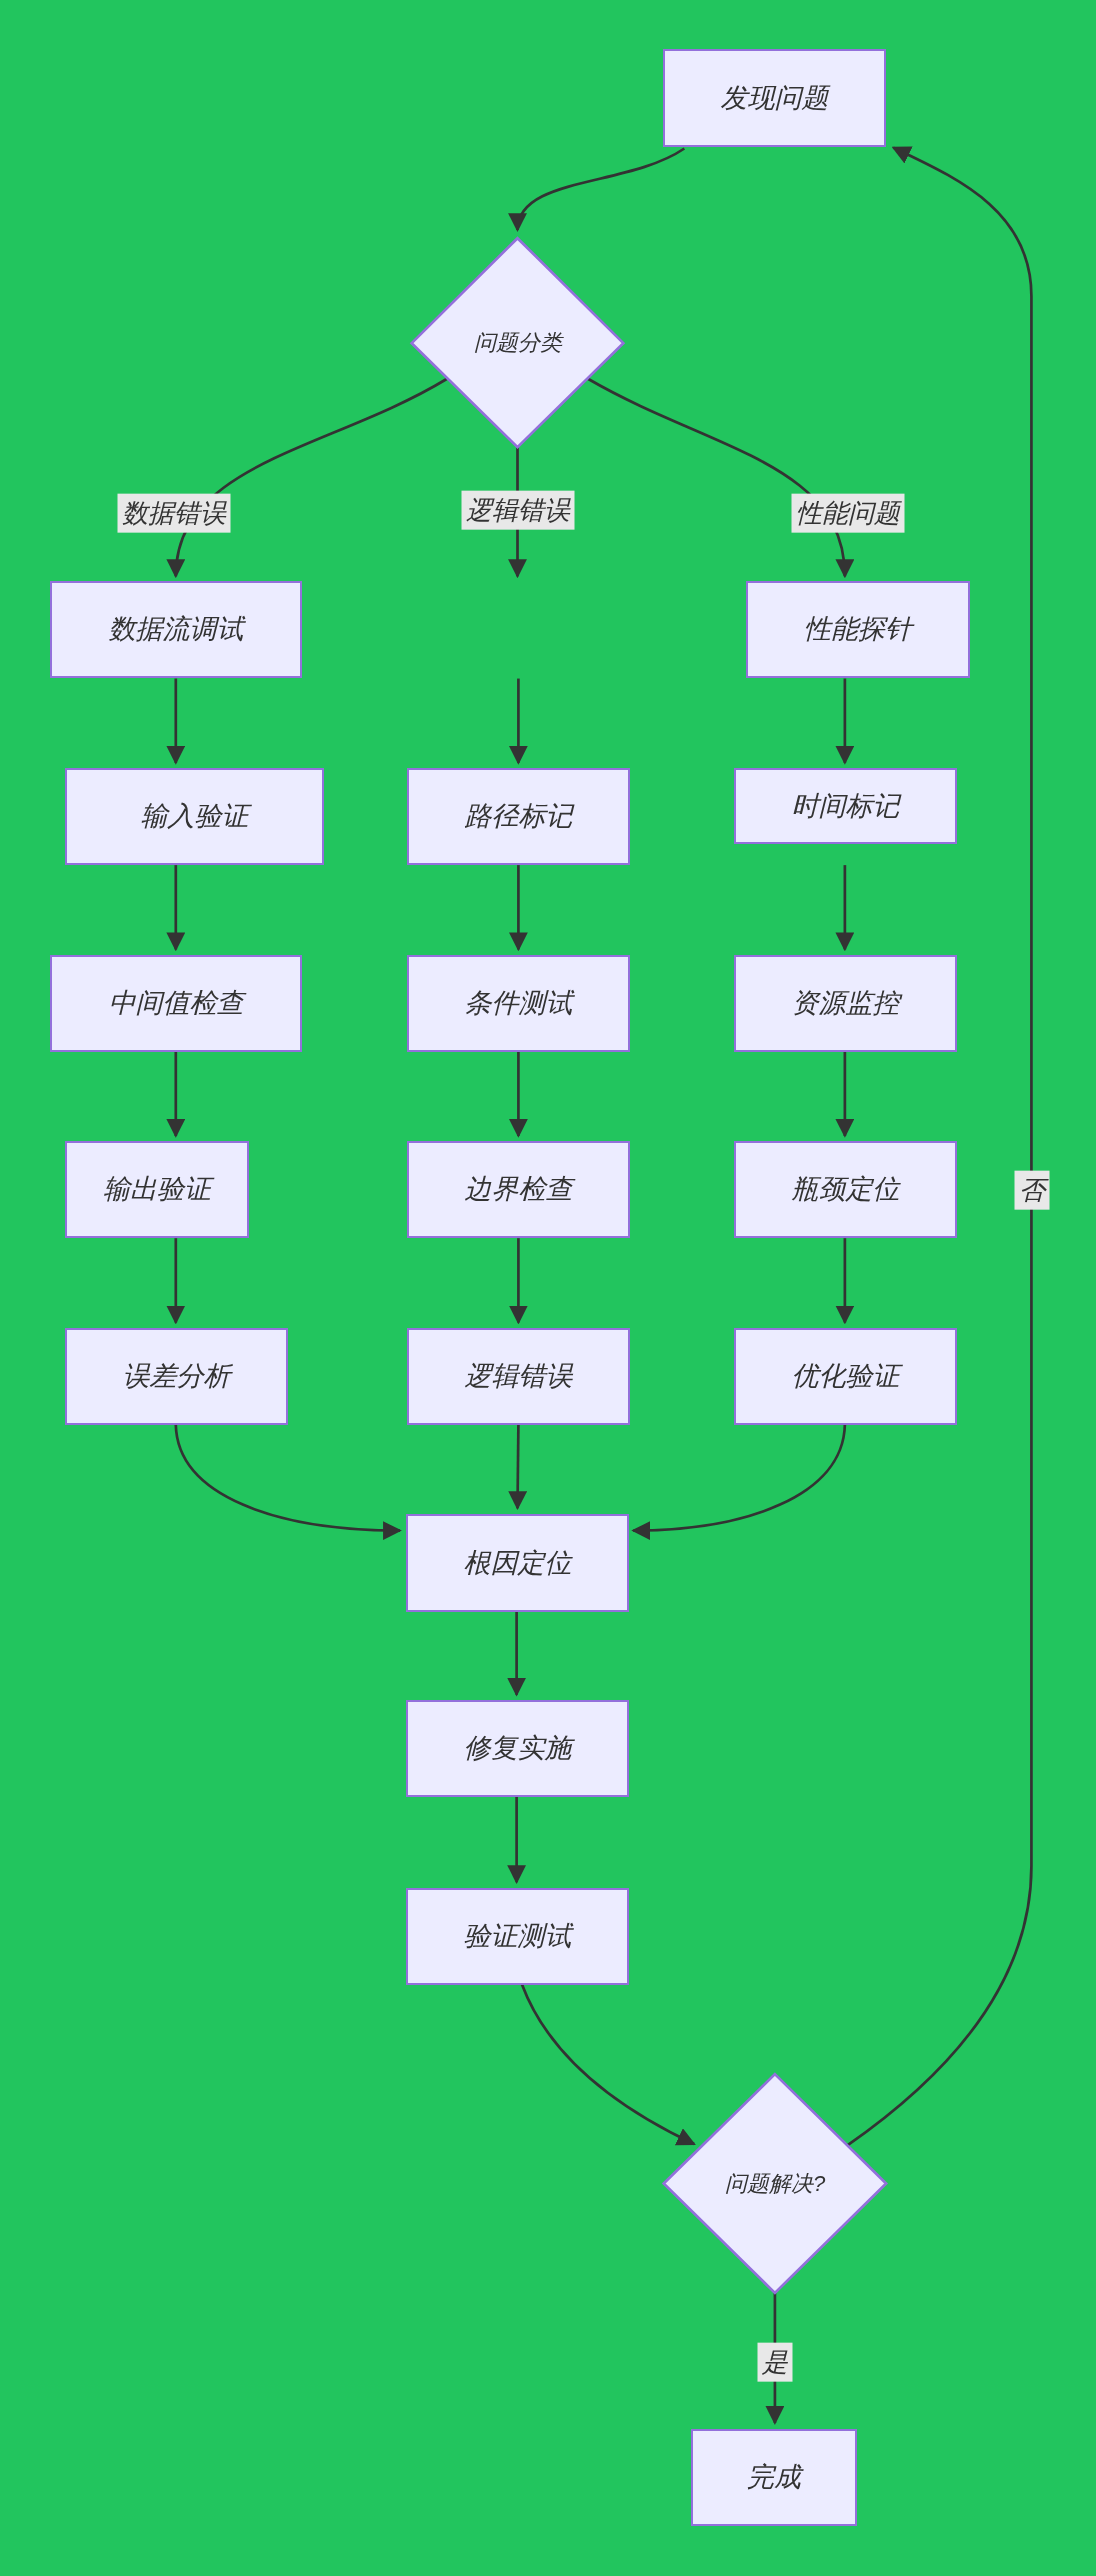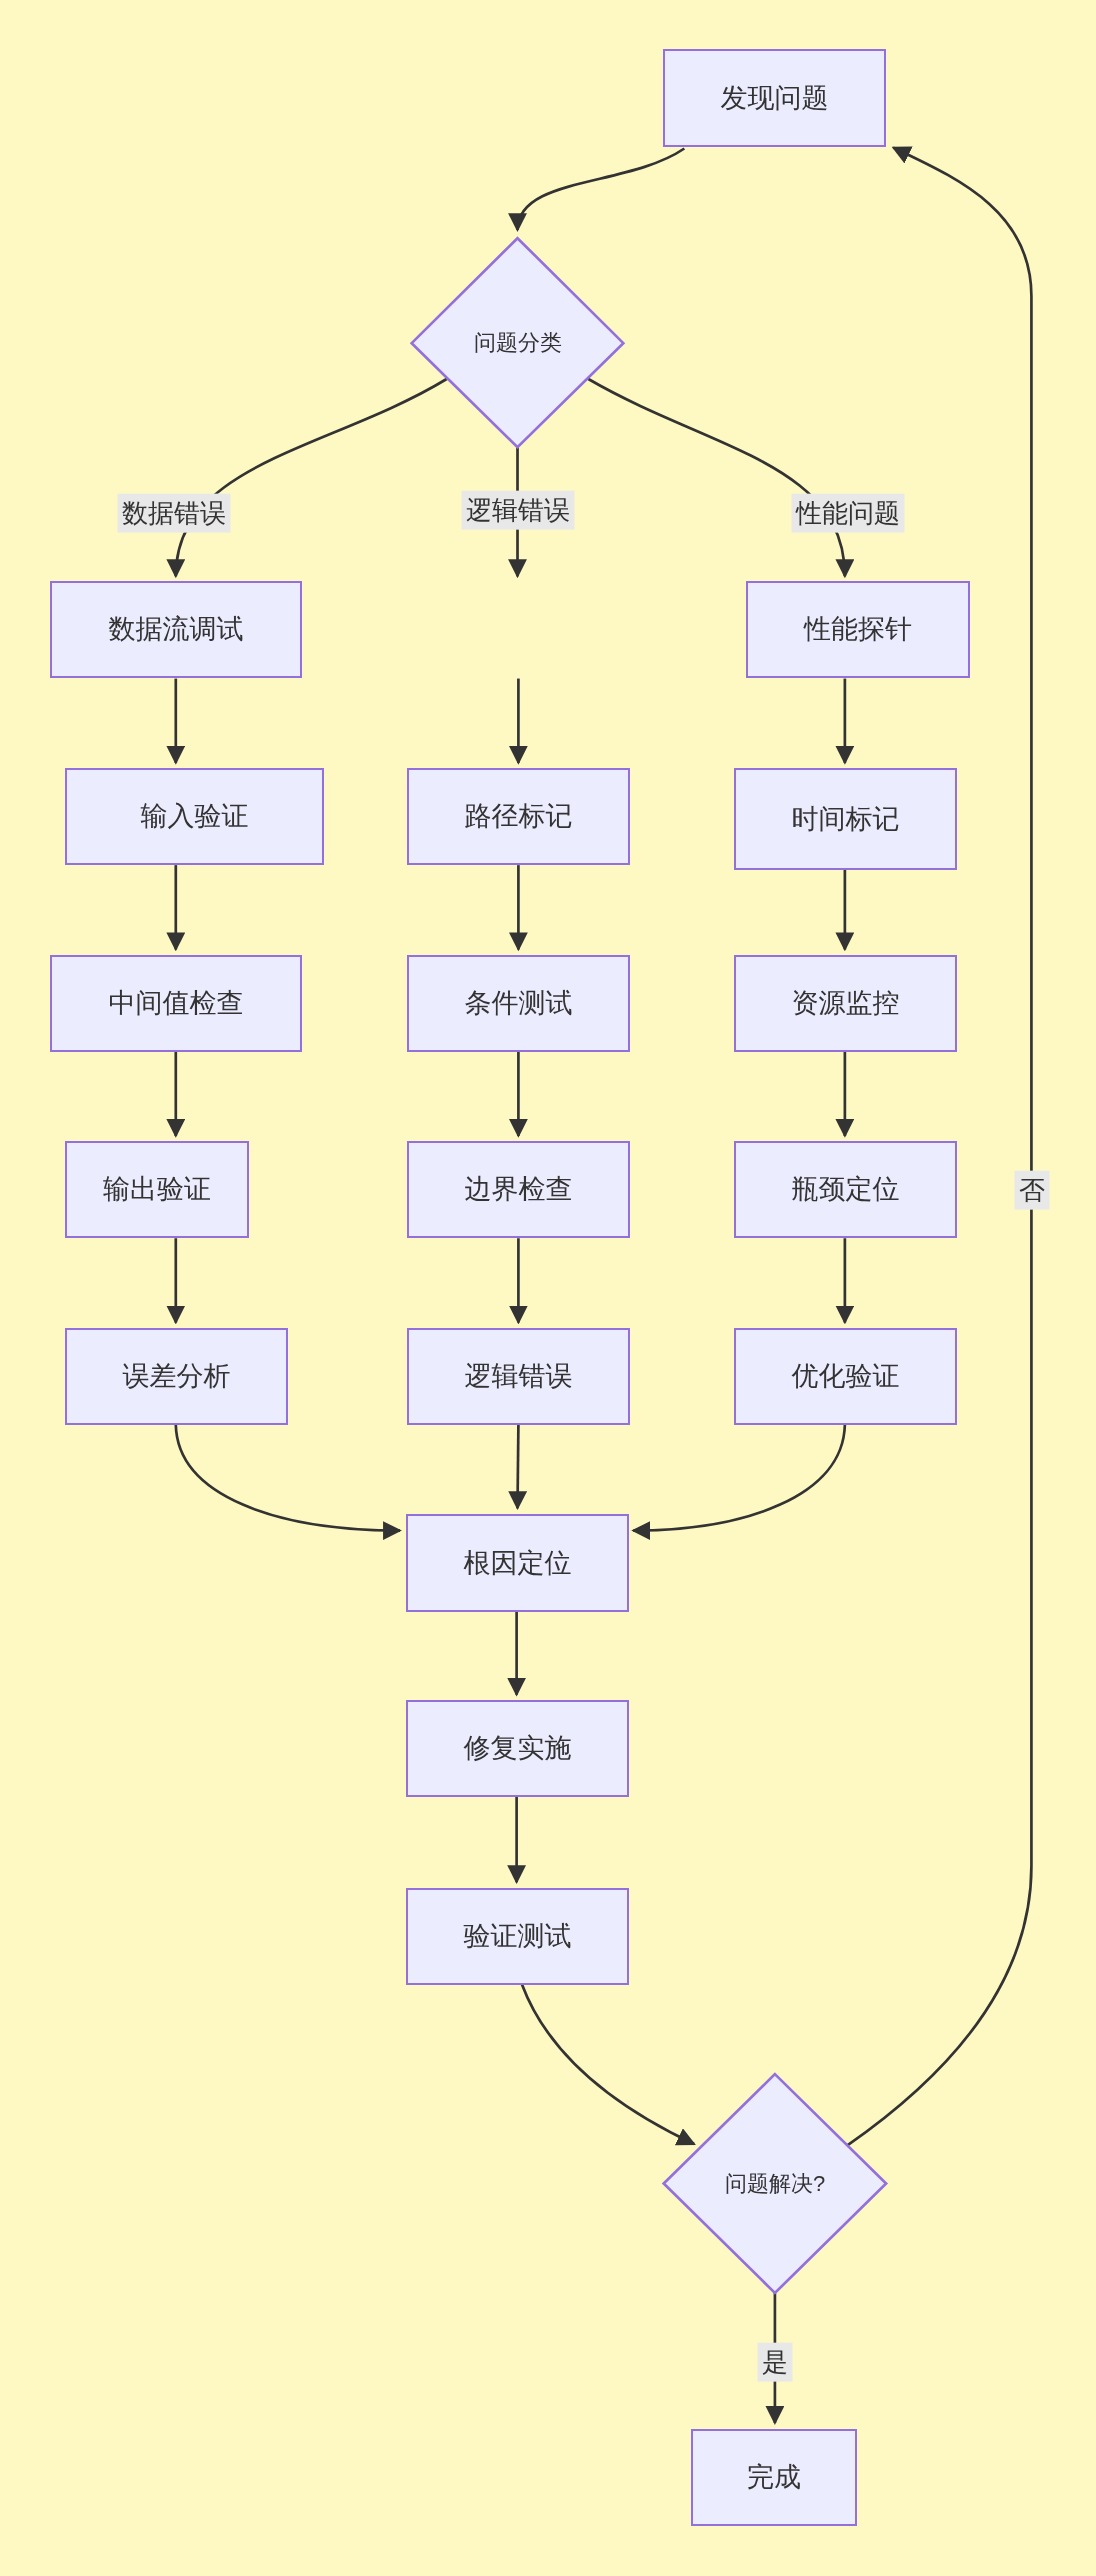--- a/index.html
+++ b/index.html
@@ -1,17 +1,17 @@
 <!DOCTYPE html>
 <html style="font-size:14.4px"><head>
 <meta charset="utf-8">
 <style>
   html,body{margin:0;padding:0;background:#ffffff;}
   body{font-family:"Liberation Sans","DejaVu Sans",sans-serif;}
-  #canvas{position:relative;width:1096px;height:2576px;background:#fef9c3;overflow:hidden;}
+  #canvas{position:relative;width:1096px;height:2576px;background:#22c55e;overflow:hidden;font-style:italic;}
   #edges{position:absolute;left:0;top:0;width:1096px;height:2576px;}
   .node{
     position:absolute;
     box-sizing:border-box;
     background:#ECECFF;
     border:2.7px solid #9370DB;
     display:flex;align-items:center;justify-content:center;
     color:#333333;
     font-size:27px;
     line-height:1;
@@ -117,21 +117,21 @@
   <div class="node" style="left:407px;top:1141px;width:223px;height:97px">
       <span>边界检查</span>
     </div>
   <div class="node" style="left:407px;top:1328px;width:223px;height:97px">
       <span>逻辑错误</span>
     </div>
 
   <div class="node" style="left:746px;top:581px;width:224px;height:97px">
       <span>性能探针</span>
     </div>
-  <div class="node" style="left:734px;top:768px;width:223px;height:102px">
+  <div class="node" style="left:734px;top:768px;width:223px;height:76px">
       <span>时间标记</span>
     </div>
   <div class="node" style="left:734px;top:955px;width:223px;height:97px">
       <span>资源监控</span>
     </div>
   <div class="node" style="left:734px;top:1141px;width:223px;height:97px">
       <span>瓶颈定位</span>
     </div>
   <div class="node" style="left:734px;top:1328px;width:223px;height:97px">
       <span>优化验证</span>

